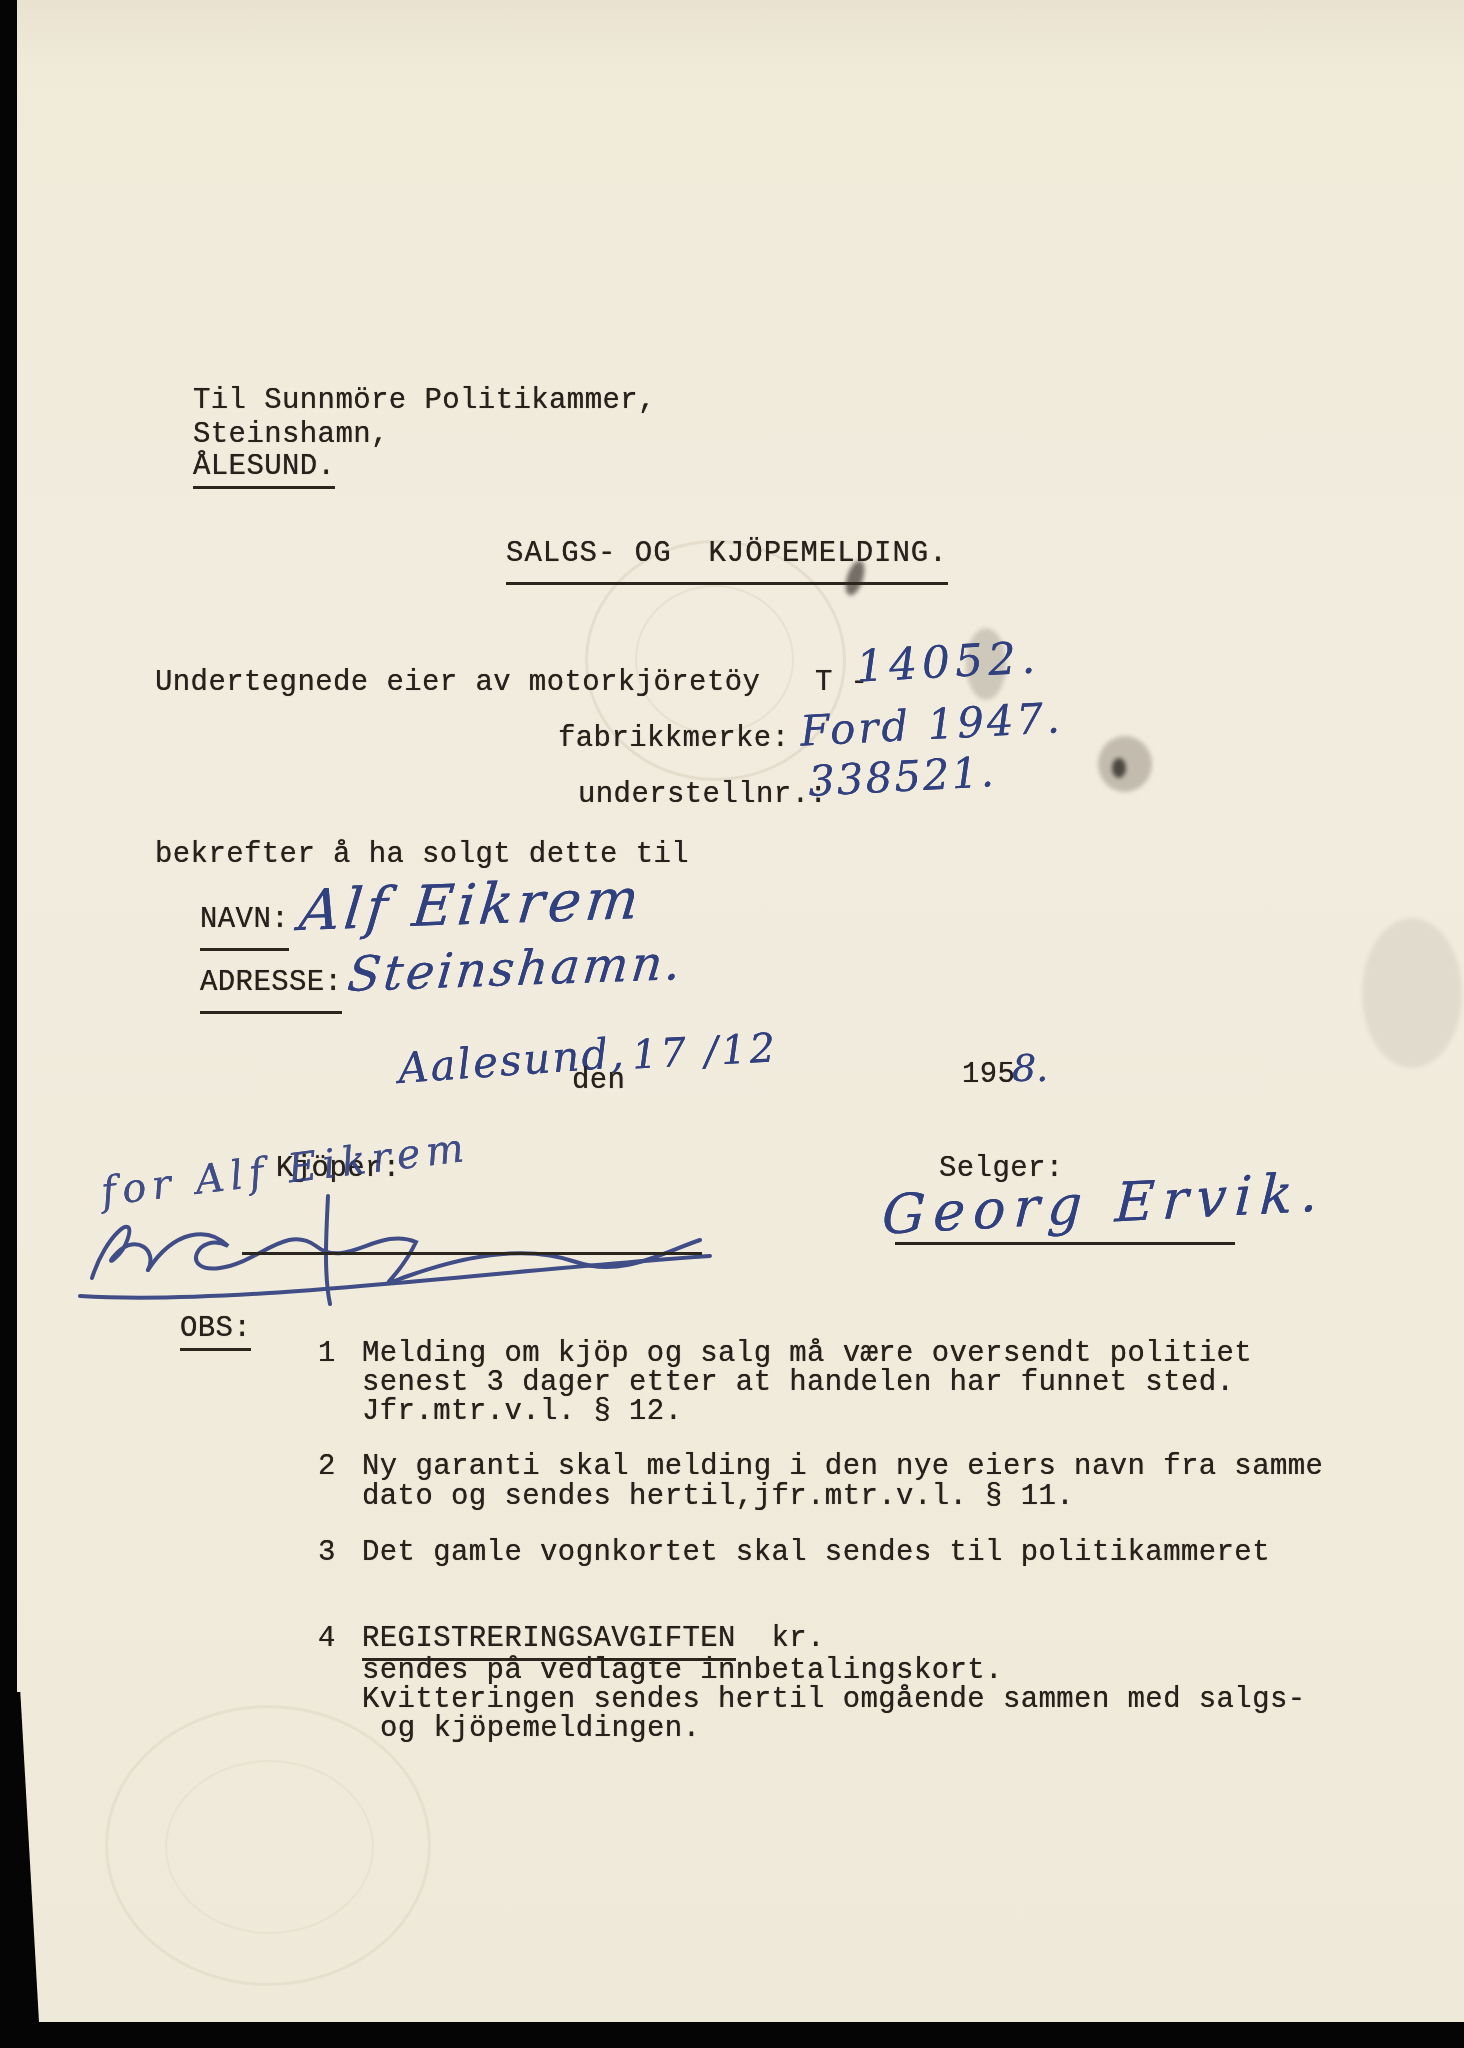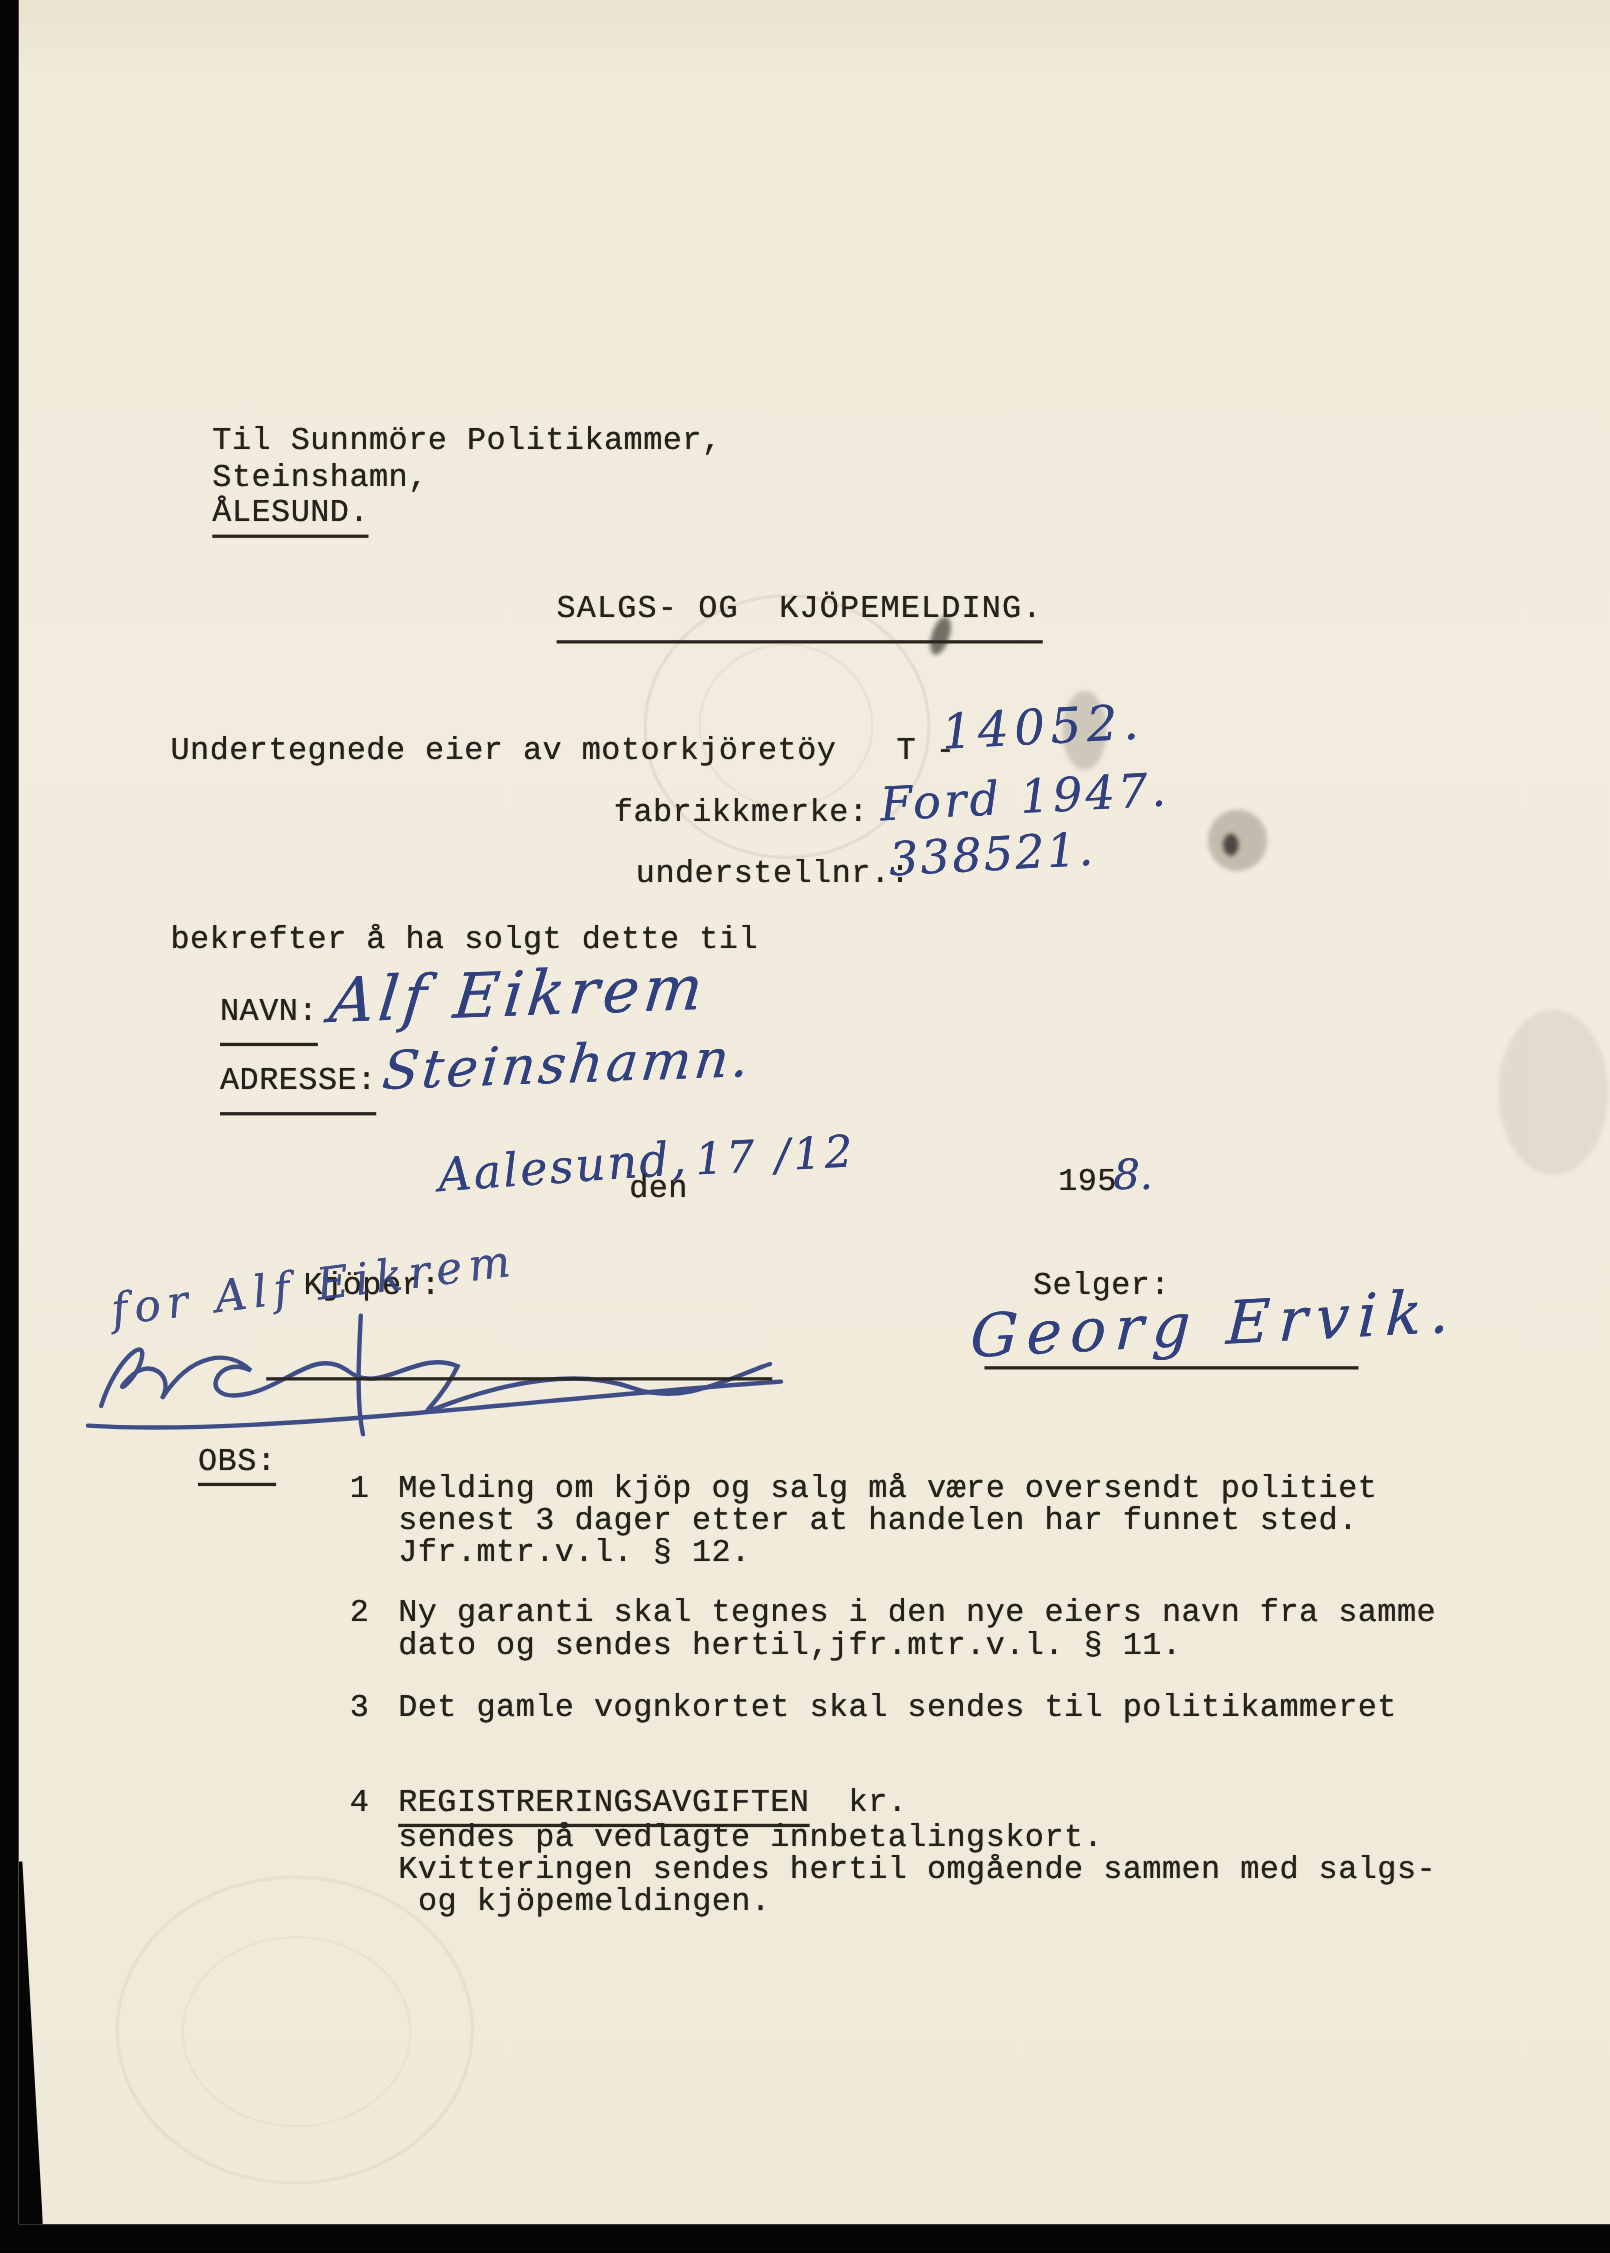--- a/index.html
+++ b/index.html
@@ -89,21 +89,21 @@
   <div class="rule" style="left:895px;top:1242px;width:340px;"></div>
 
   <div class="typed" style="left:180px;top:1312px;"><span class="ul2">OBS:</span></div>
 
   <div class="typed" style="left:318px;top:1337px;">1</div>
   <div class="typed" style="left:362px;top:1337px;">Melding om kjöp og salg må være oversendt politiet</div>
   <div class="typed" style="left:362px;top:1366px;">senest 3 dager etter at handelen har funnet sted.</div>
   <div class="typed" style="left:362px;top:1395px;">Jfr.mtr.v.l. § 12.</div>
 
   <div class="typed" style="left:318px;top:1450px;">2</div>
-  <div class="typed" style="left:362px;top:1450px;">Ny garanti skal tegnes i den nye eiers navn fra samme</div>
+  <div class="typed" style="left:362px;top:1450px;">Ny garanti skal melding i den nye eiers navn fra samme</div>
   <div class="typed" style="left:362px;top:1480px;">dato og sendes hertil,jfr.mtr.v.l. § 11.</div>
 
   <div class="typed" style="left:318px;top:1536px;">3</div>
   <div class="typed" style="left:362px;top:1536px;">Det gamle vognkortet skal sendes til politikammeret</div>
 
   <div class="typed" style="left:318px;top:1622px;">4</div>
   <div class="typed" style="left:362px;top:1622px;"><span class="ul2">REGISTRERINGSAVGIFTEN</span><span>  kr.</span></div>
   <div class="typed" style="left:362px;top:1654px;">sendes på vedlagte innbetalingskort.</div>
   <div class="typed" style="left:362px;top:1683px;">Kvitteringen sendes hertil omgående sammen med salgs-</div>
   <div class="typed" style="left:380px;top:1712px;">og kjöpemeldingen.</div>

